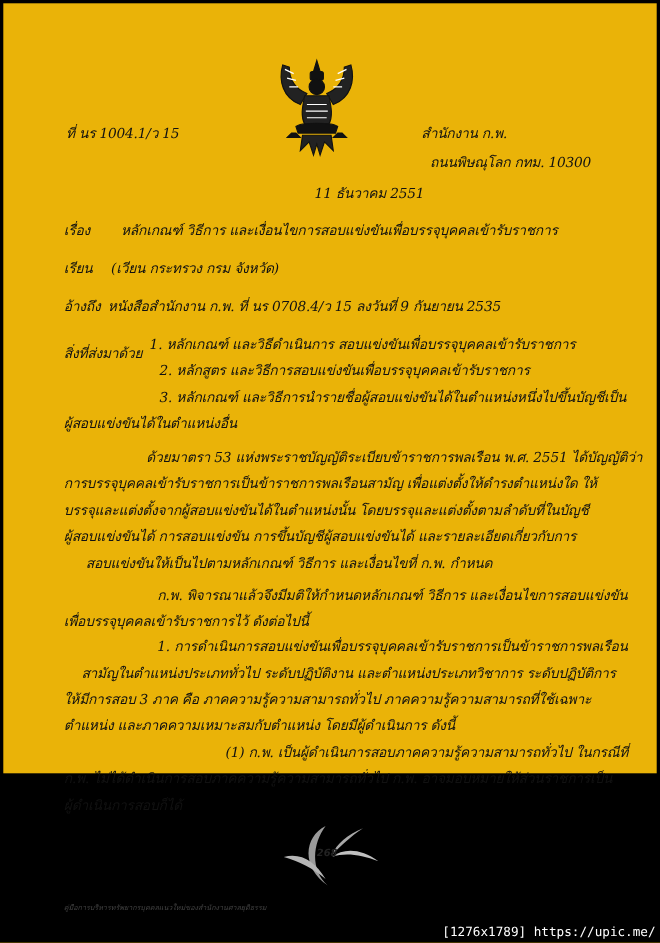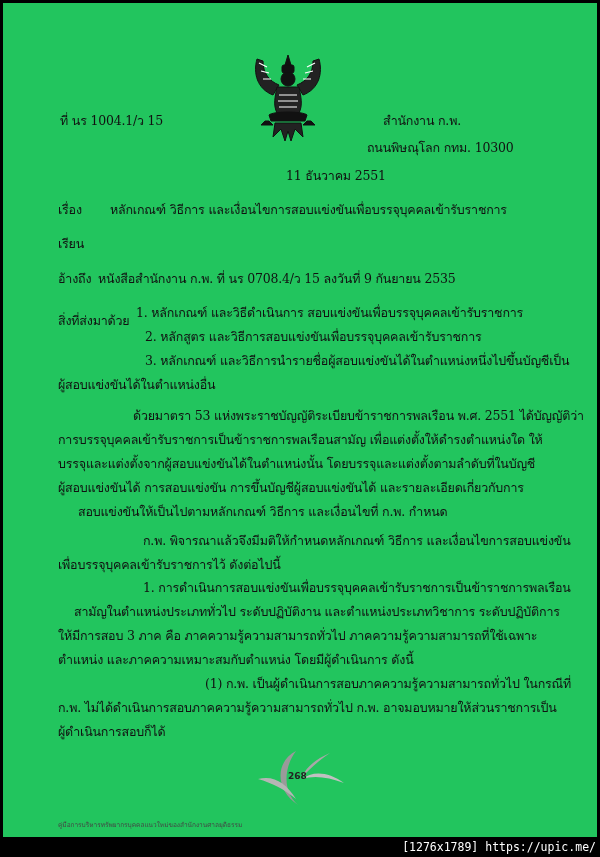--- a/index.html
+++ b/index.html
@@ -1,22 +1,22 @@
 <!DOCTYPE html>
 <html><head>
   <meta charset="utf-8">
   <style>
     html, body { margin: 0; padding: 0; }
     body {
       width: 600px; height: 857px; background: #000; position: relative; overflow: hidden;
       font-family: "DejaVu Serif", "Liberation Serif", serif;
     }
     .page {
-      position: absolute; left: 3px; top: 3px; width: 594px; height: 834px;
-      background: #22c55e; color: #111;
+      position: absolute; left: 3px; top: 3px; width: 594px; height: 700px;
+      background: #eab308; color: #111; font-style: italic;
     }
     .t { position: absolute; font-size: 12.5px; white-space: nowrap; line-height: 16px; letter-spacing: -0.2px; }
     .emblem { position: absolute; left: 248px; top: 48px; width: 74px; height: 92px; }
     .footer-text { position: absolute; left: 55px; top: 817px; font-family: "DejaVu Sans", sans-serif; font-size: 6.5px; color: #444; white-space: nowrap; }
     .swirl { position: absolute; left: 253px; top: 746px; width: 90px; height: 60px; }
     .page-num { position: absolute; left: 285px; top: 768px; font-family: "DejaVu Sans", sans-serif; font-size: 9px; font-weight: bold; color: #222; }
     .watermark { position: absolute; right: 0; bottom: 0; height: 20px; line-height: 20px; color: #fff; font-family: "DejaVu Sans Mono", monospace; font-size: 11.5px; padding-right: 4px; margin-top: 26px; }
   </style>
 </head>
 <body>
@@ -34,27 +34,28 @@
       <path d="M26 36 C24 46, 22 54, 26 62 L48 62 C52 54, 50 46, 48 36 Z" fill="#222"></path>
       <path d="M28 44 L46 44 M27 50 L47 50 M28 56 L46 56" stroke="#fff" stroke-width="1"></path>
       <path d="M18 64 C22 60, 52 60, 56 64 L54 70 L20 70 Z"></path>
       <path d="M14 70 L10 74 L22 74 L18 70 Z M56 70 L52 74 L64 74 L60 70 Z"></path>
       <path d="M24 72 L22 86 L30 78 L34 90 L37 80 L40 90 L44 78 L52 86 L50 72 Z" fill="#222"></path>
     </g>
   </svg>
 
   <div class="t" style="left:57px;top:110px;">ที่ นร 1004.1/ว 15</div>
   <div class="t" style="left:380px;top:110px;">สำนักงาน ก.พ.</div>
-  <div class="t" style="left:364px;top:137px;">ถนนพิษณุโลก กทม. 10300</div>
+  <div class="t" style="left:388px;top:137px;">ถนนพิษณุโลก กทม. 10300</div>
   <div class="t" style="left:283px;top:165px;">11  ธันวาคม  2551</div>
 
   <div class="t" style="left:55px;top:199px;">เรื่อง</div>
   <div class="t" style="left:107px;top:199px;">หลักเกณฑ์ วิธีการ และเงื่อนไขการสอบแข่งขันเพื่อบรรจุบุคคลเข้ารับราชการ</div>
 
   <div class="t" style="left:55px;top:233px;">เรียน</div>
+  <div class="t" style="left:98px;top:233px;">(เวียน  กระทรวง  กรม  จังหวัด)</div>
 
   <div class="t" style="left:55px;top:268px;">อ้างถึง</div>
   <div class="t" style="left:95px;top:268px;">หนังสือสำนักงาน ก.พ. ที่ นร 0708.4/ว 15  ลงวันที่ 9 กันยายน 2535</div>
 
   <div class="t" style="left:55px;top:310px;">สิ่งที่ส่งมาด้วย</div>
   <div class="t" style="left:133px;top:302px;">1. หลักเกณฑ์ และวิธีดำเนินการ สอบแข่งขันเพื่อบรรจุบุคคลเข้ารับราชการ</div>
   <div class="t" style="left:142px;top:326px;">2. หลักสูตร และวิธีการสอบแข่งขันเพื่อบรรจุบุคคลเข้ารับราชการ</div>
   <div class="t" style="left:142px;top:350px;">3. หลักเกณฑ์ และวิธีการนำรายชื่อผู้สอบแข่งขันได้ในตำแหน่งหนึ่งไปขึ้นบัญชีเป็น</div>
   <div class="t" style="left:55px;top:374px;">ผู้สอบแข่งขันได้ในตำแหน่งอื่น</div>
 

